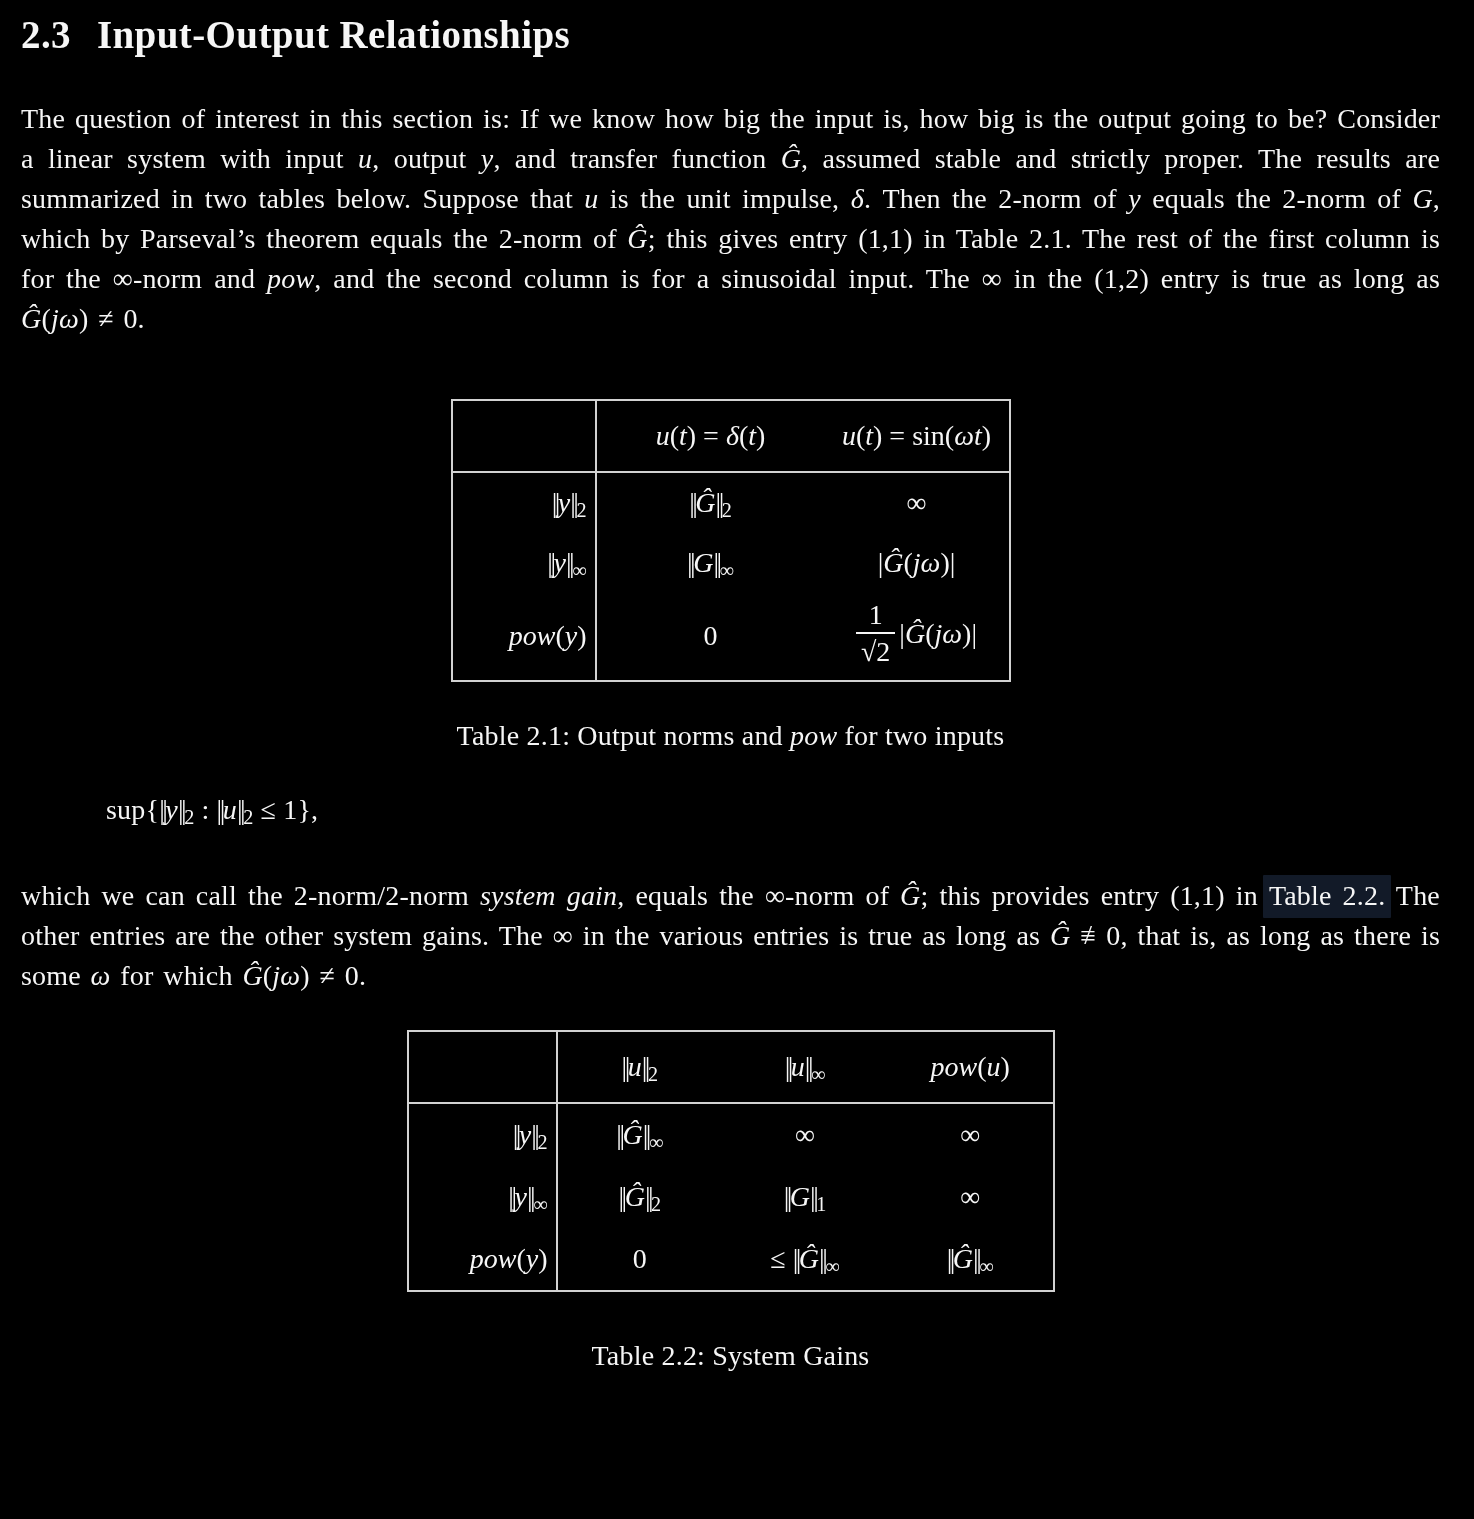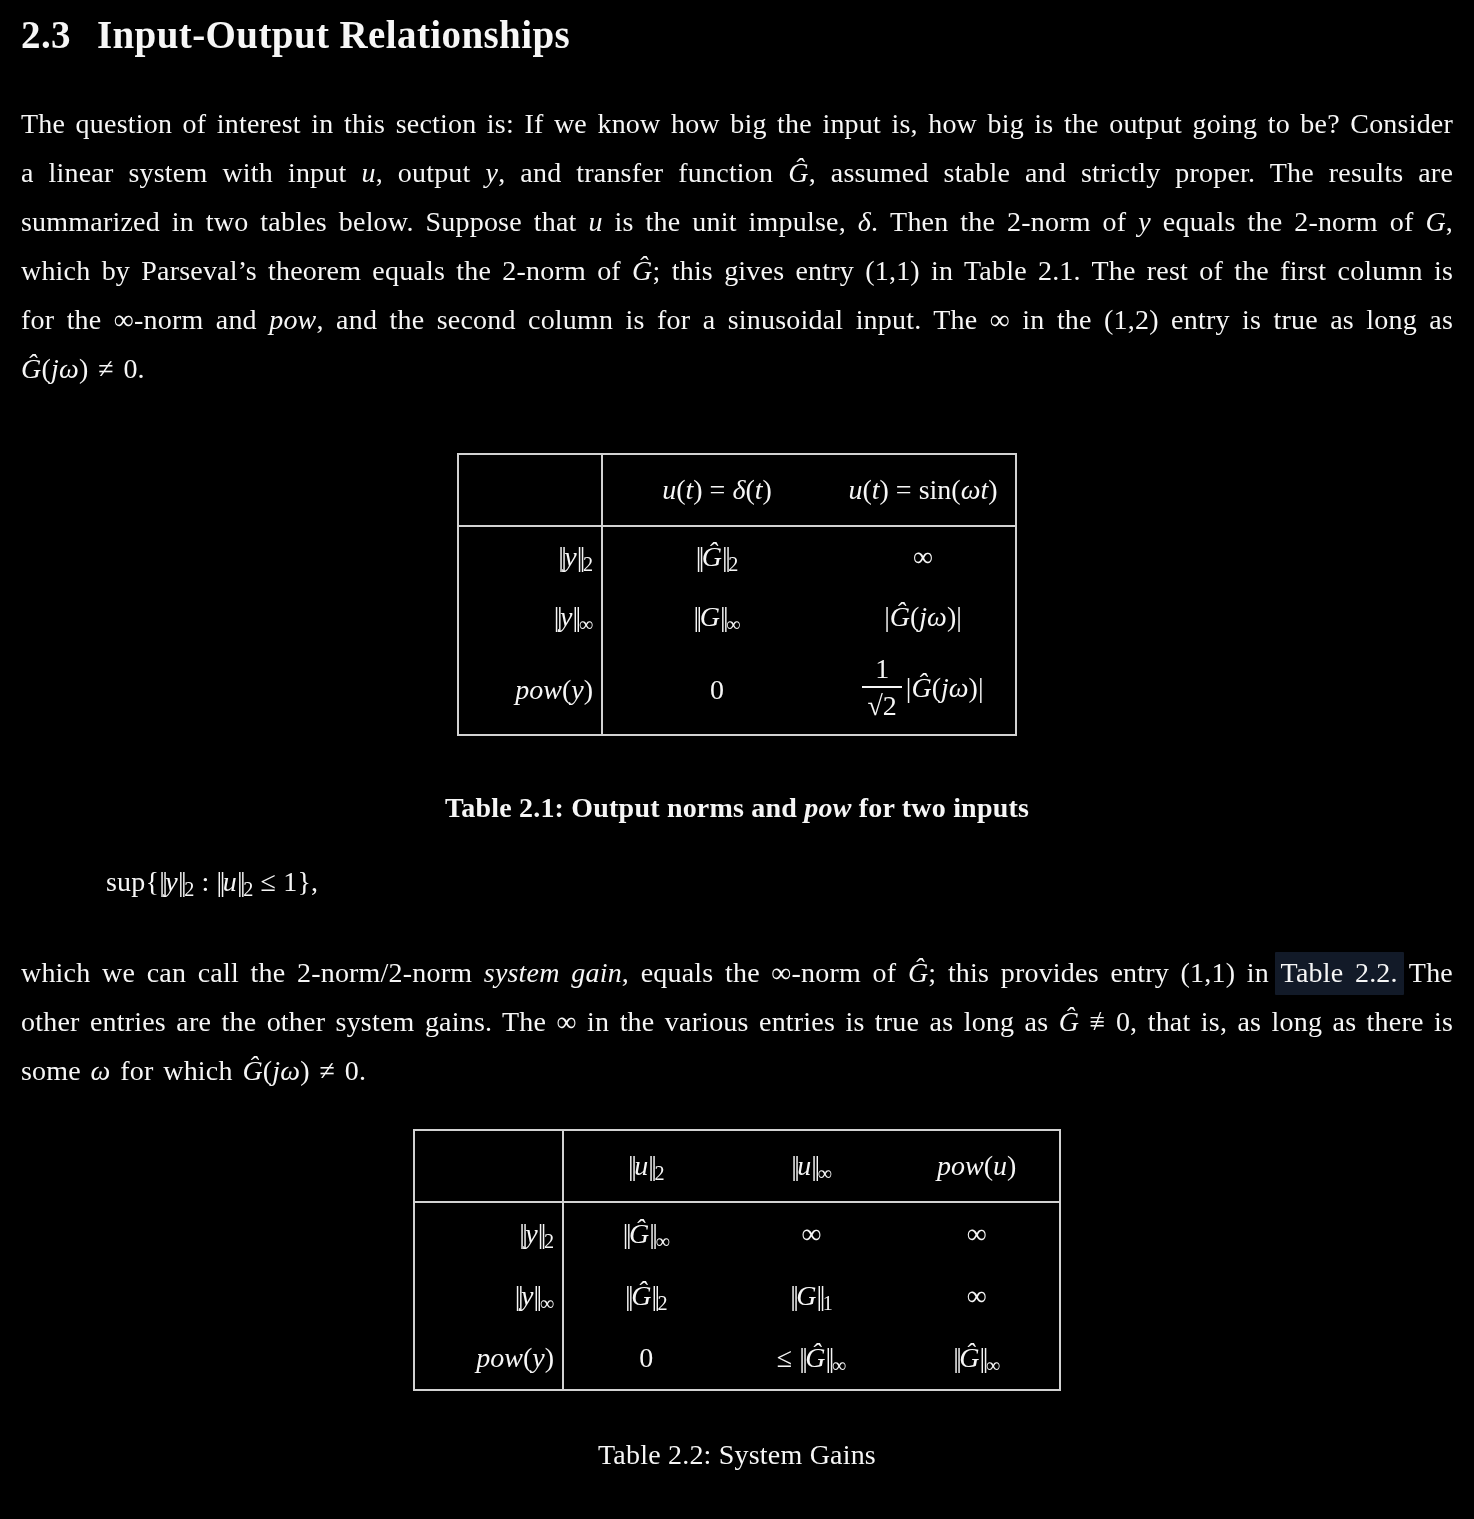--- a/index.html
+++ b/index.html
@@ -10,34 +10,34 @@
   }
   html,body{margin:0;padding:0;}
   body{
     width:1474px;height:1519px;
     background:var(--background);
     color:var(--text);
     font-family:"Liberation Serif","DejaVu Serif",serif;
     font-size:28px;
     overflow:hidden;
   }
-  .page{padding:12px 21px 0 21px;}
+  .page{padding:12px 34px 0 21px;}
 
   h1{
     margin:0;
     font-size:39px;
     font-weight:bold;
     letter-spacing:0.4px;
   }
   .secnum{margin-right:26px;}
 
   p.body-text{
     margin:0;
     text-align:justify;
-    line-height:49px;
+    line-height:40px;
     letter-spacing:0.2px;
     word-spacing:2.5px;
   }
   #p1{margin-top:42px;}
   #p2{margin-top:30px;text-indent:55px;}
   #p3{margin-top:46px;}
 
   .formula{
     margin:34px 0 8px 85px;
     line-height:40.5px;
@@ -71,21 +71,21 @@
   #t2{width:648px;margin:34px auto 0;}
   #t2 td.c1{width:131px;}
   #t2 td{padding:11px 8px;}
   #t2 tr.head td{padding:15px 8px;}
 
   .caption{
     text-align:center;
     line-height:40px;
     letter-spacing:0.2px;
   }
-  #cap1{margin-top:52px;font-weight:bold;}
+  #cap1{margin-top:34px;}
   #cap2{margin-top:44px;}
 
   
   .mi{font-style:italic;}
   .msub{font-size:0.72em;vertical-align:-0.25em;line-height:0;letter-spacing:0;}
   .dbar{letter-spacing:-0.09em;}
   .hlink{
     background:var(--link-highlight);
     padding:5px 6px 7px 6px;
     margin:-5px -6px -7px -6px;

